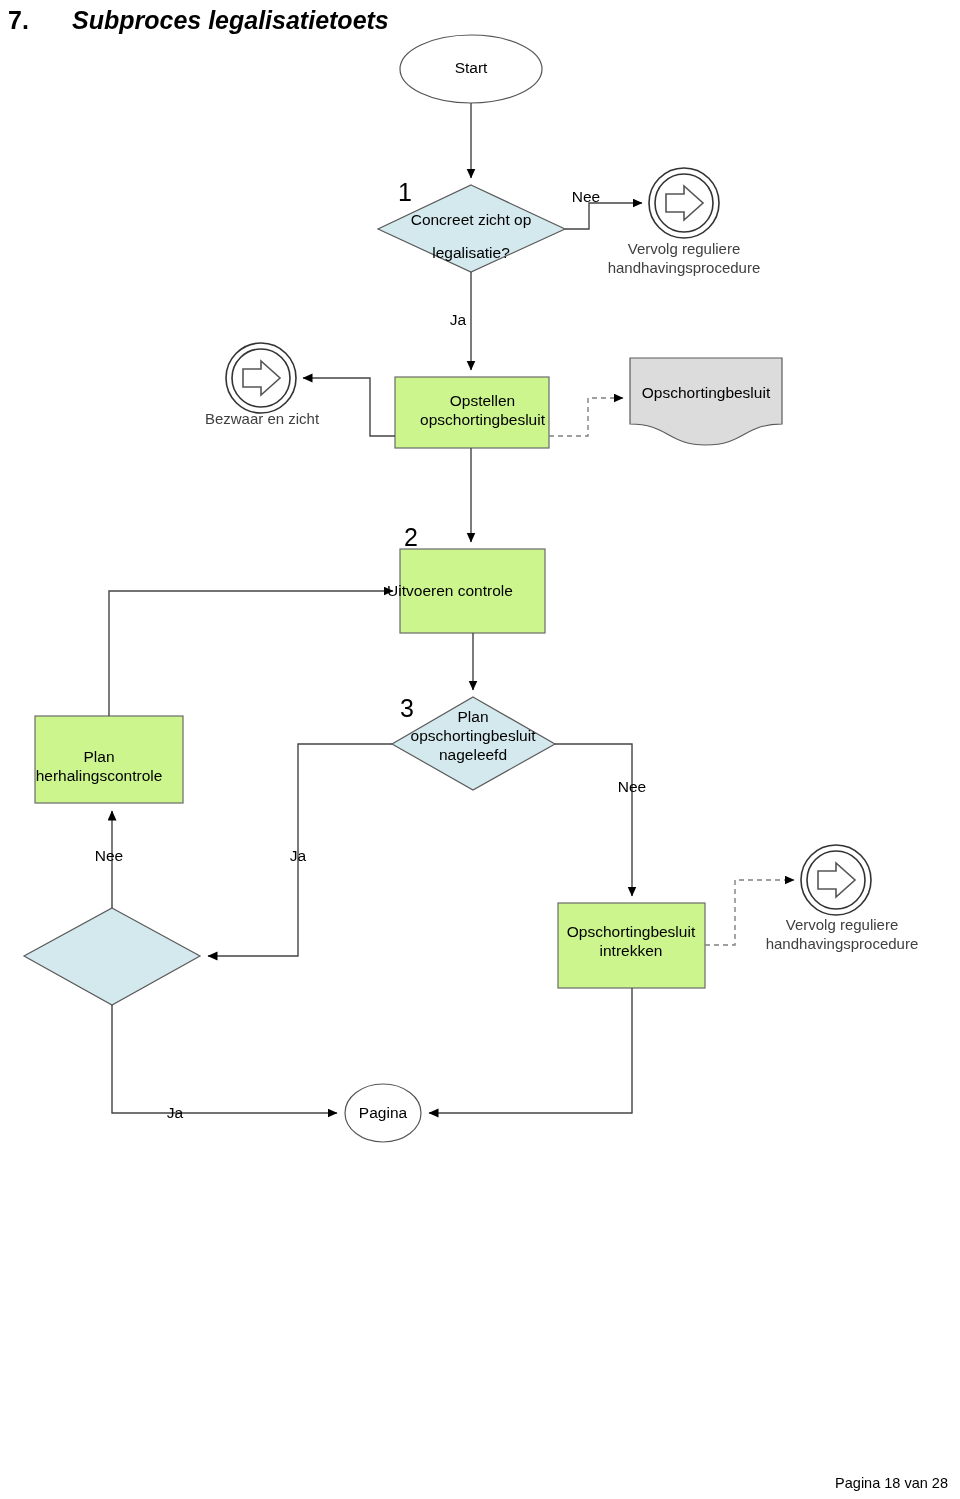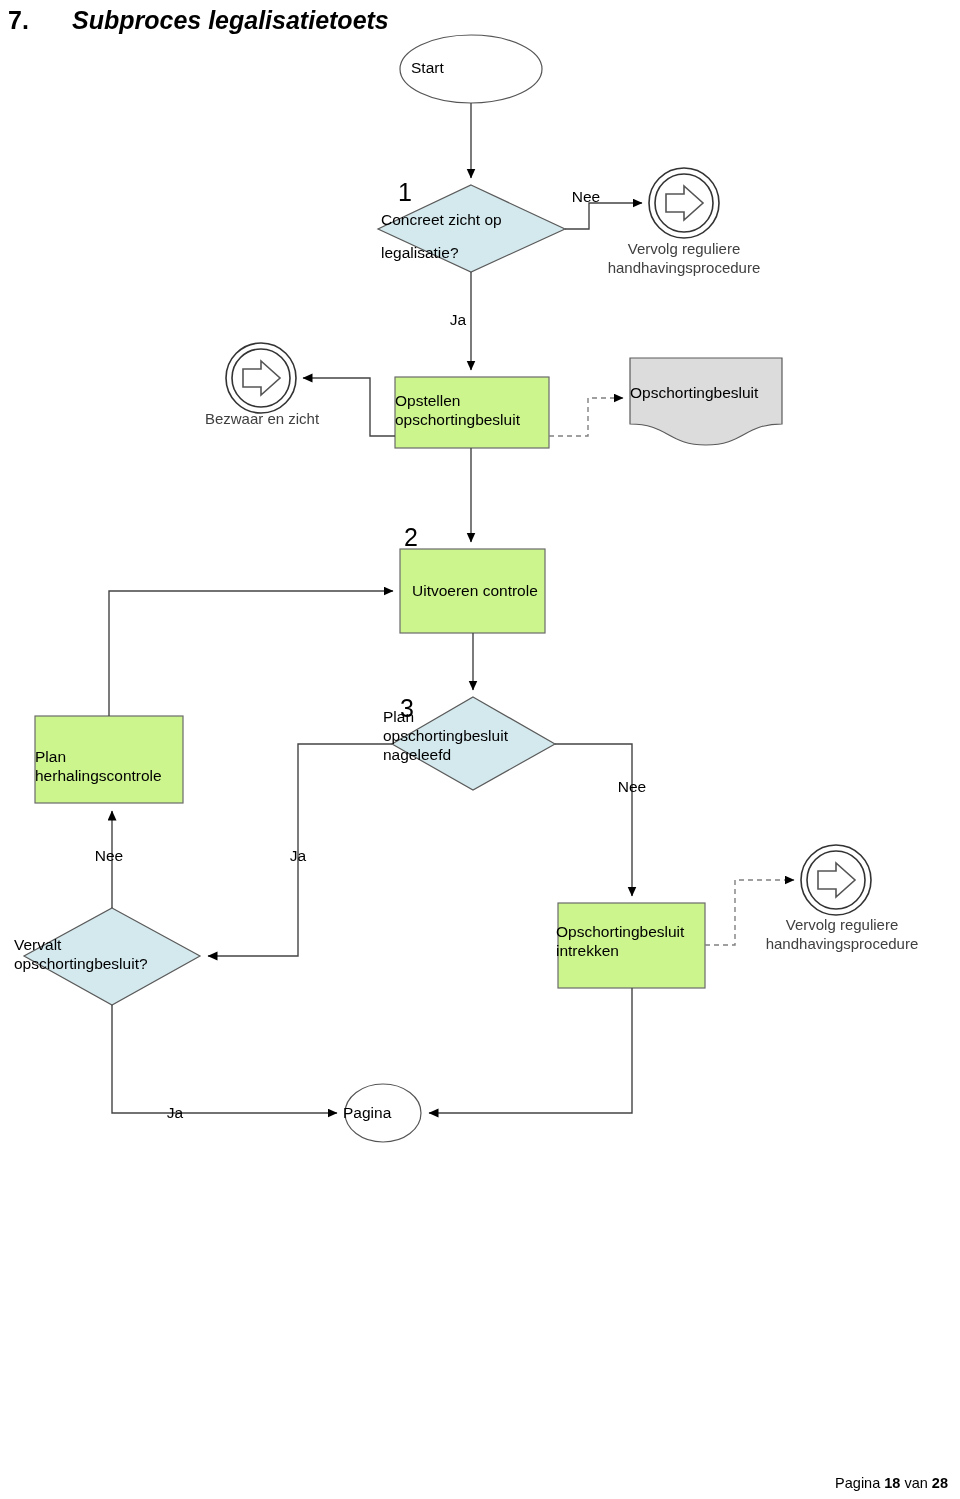--- a/index.html
+++ b/index.html
@@ -39,21 +39,21 @@
   #flow-svg {
     position: absolute;
     left: 0;
     top: 0;
     width: 960px;
     height: 1499px;
   }
   
   .node-label {
     position: absolute;
-    text-align: left;
+    text-align: center;
     font-size: 15.5px;
     line-height: 1.22;
     color: #000;
     pointer-events: none;
   }
   .step-num {
     position: absolute;
     font-size: 25px;
     color: #000;
   }
@@ -71,21 +71,21 @@
     color: #404040;
   }
   
   #footer {
     position: absolute;
     right: 12px;
     bottom: 8px;
     font-size: 14.5px;
     color: #000;
   }
-  #footer b { font-weight: bold; }
+  #footer b { font-weight: normal; }
 </style>
 </head>
 <body>
 
 <div id="page">
 
   <div id="title-number">7.</div>
   <div id="title-text">Subproces legalisatietoets</div>
 
   <svg id="flow-svg" viewBox="0 0 960 1499" xmlns="http://www.w3.org/2000/svg">
@@ -187,43 +187,39 @@
   </div>
 
   <div class="node-label" style="left:395px; top:392px; width:175px;">
     <span>Opstellen</span><br>
     <span>opschortingbesluit</span>
   </div>
 
   <div class="node-label" style="left:630px; top:384px; width:152px;">Opschortingbesluit</div>
 
   <div class="step-num" style="left:404px; top:523px;">2</div>
-  <div class="node-label" style="left:412px; top:582px; width:132px;">Uitvoeren controle</div>
+  <div class="node-label" style="left:384px; top:582px; width:132px;">Uitvoeren controle</div>
 
   <div class="step-num" style="left:400px; top:694px;">3</div>
   <div class="node-label" style="left:383px; top:708px; width:180px;">
     <span>Plan</span><br>
     <span>opschortingbesluit</span><br>
     <span>nageleefd</span>
   </div>
 
   <div class="edge-label" style="left:612px; top:778px; width:40px;">Nee</div>
 
   <div class="node-label" style="left:35px; top:748px; width:128px;">
     <span>Plan</span><br>
     <span>herhalingscontrole</span>
   </div>
 
   <div class="edge-label" style="left:89px; top:847px; width:40px;">Nee</div>
   <div class="edge-label" style="left:280px; top:847px; width:36px;">Ja</div>
 
-  <div class="node-label" style="left:14px; top:936px; width:196px;">
-    <span>Vervalt</span><br>
-    <span>opschortingbesluit?</span>
-  </div>
 
   <div class="node-label" style="left:556px; top:923px; width:150px;">
     <span>Opschortingbesluit</span><br>
     <span>intrekken</span>
   </div>
 
   <div class="connector-caption" style="left:742px; top:916px; width:200px;">
     <span>Vervolg reguliere</span><br>
     <span>handhavingsprocedure</span>
   </div>

